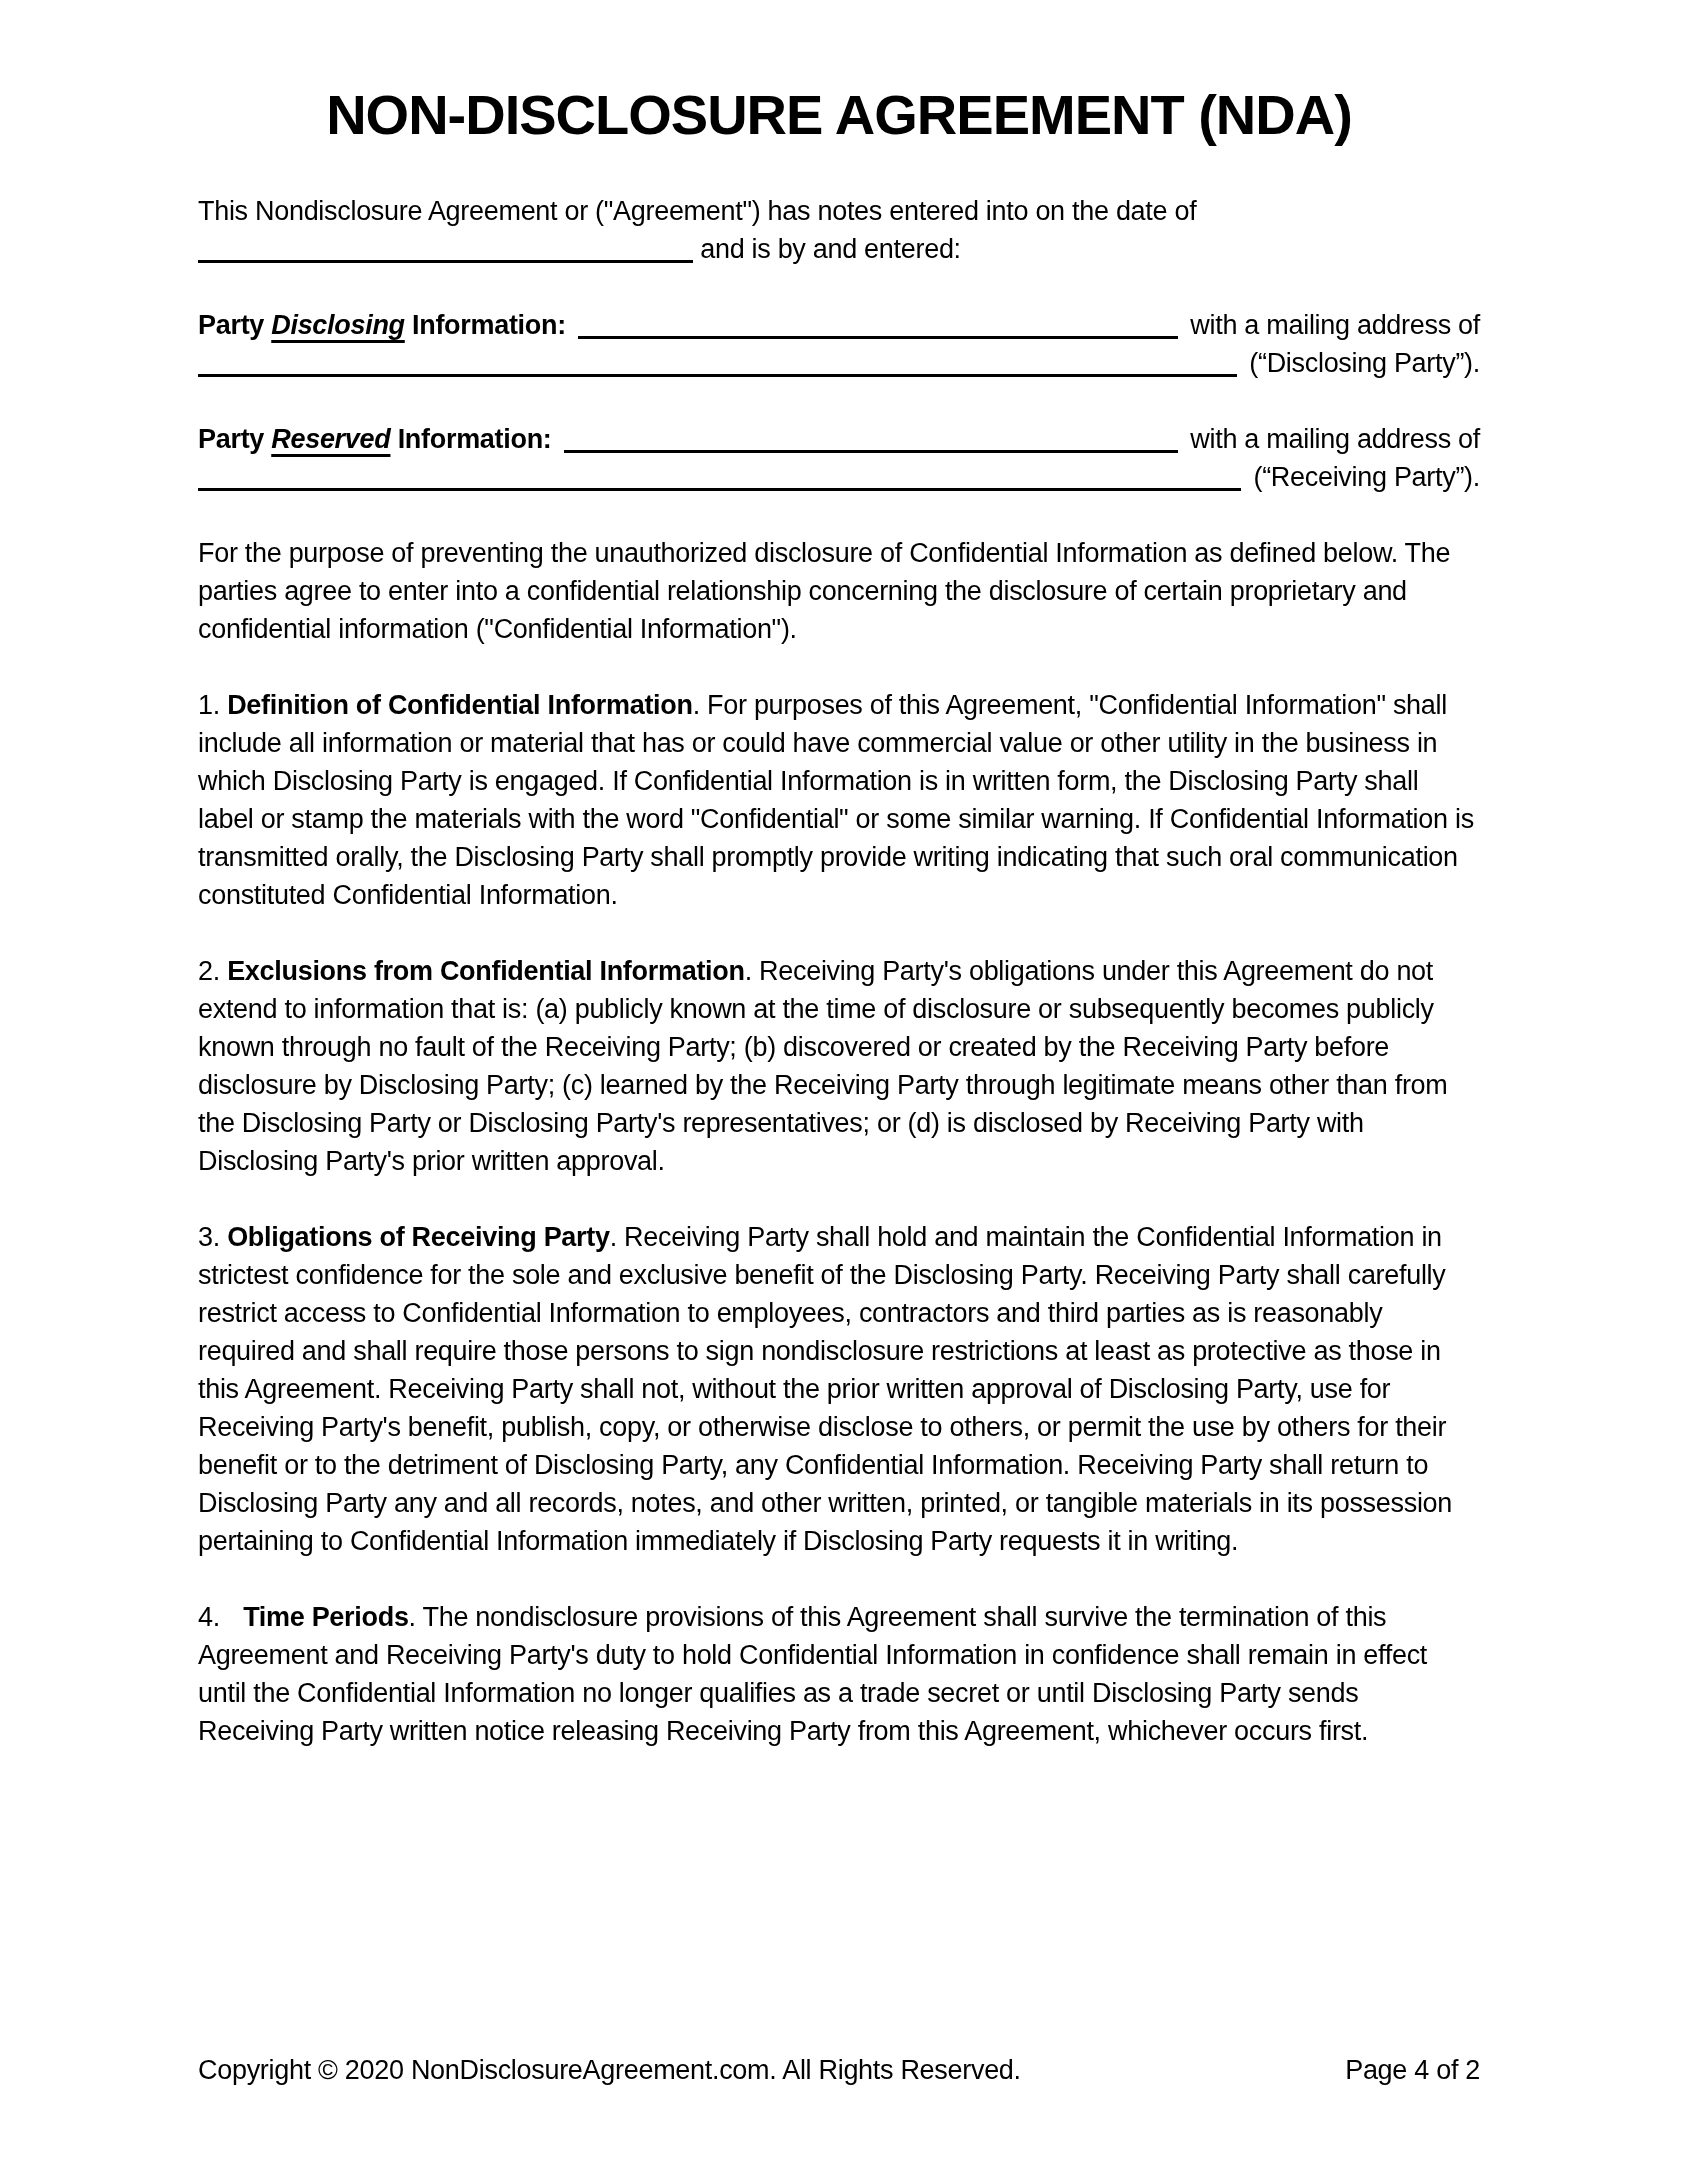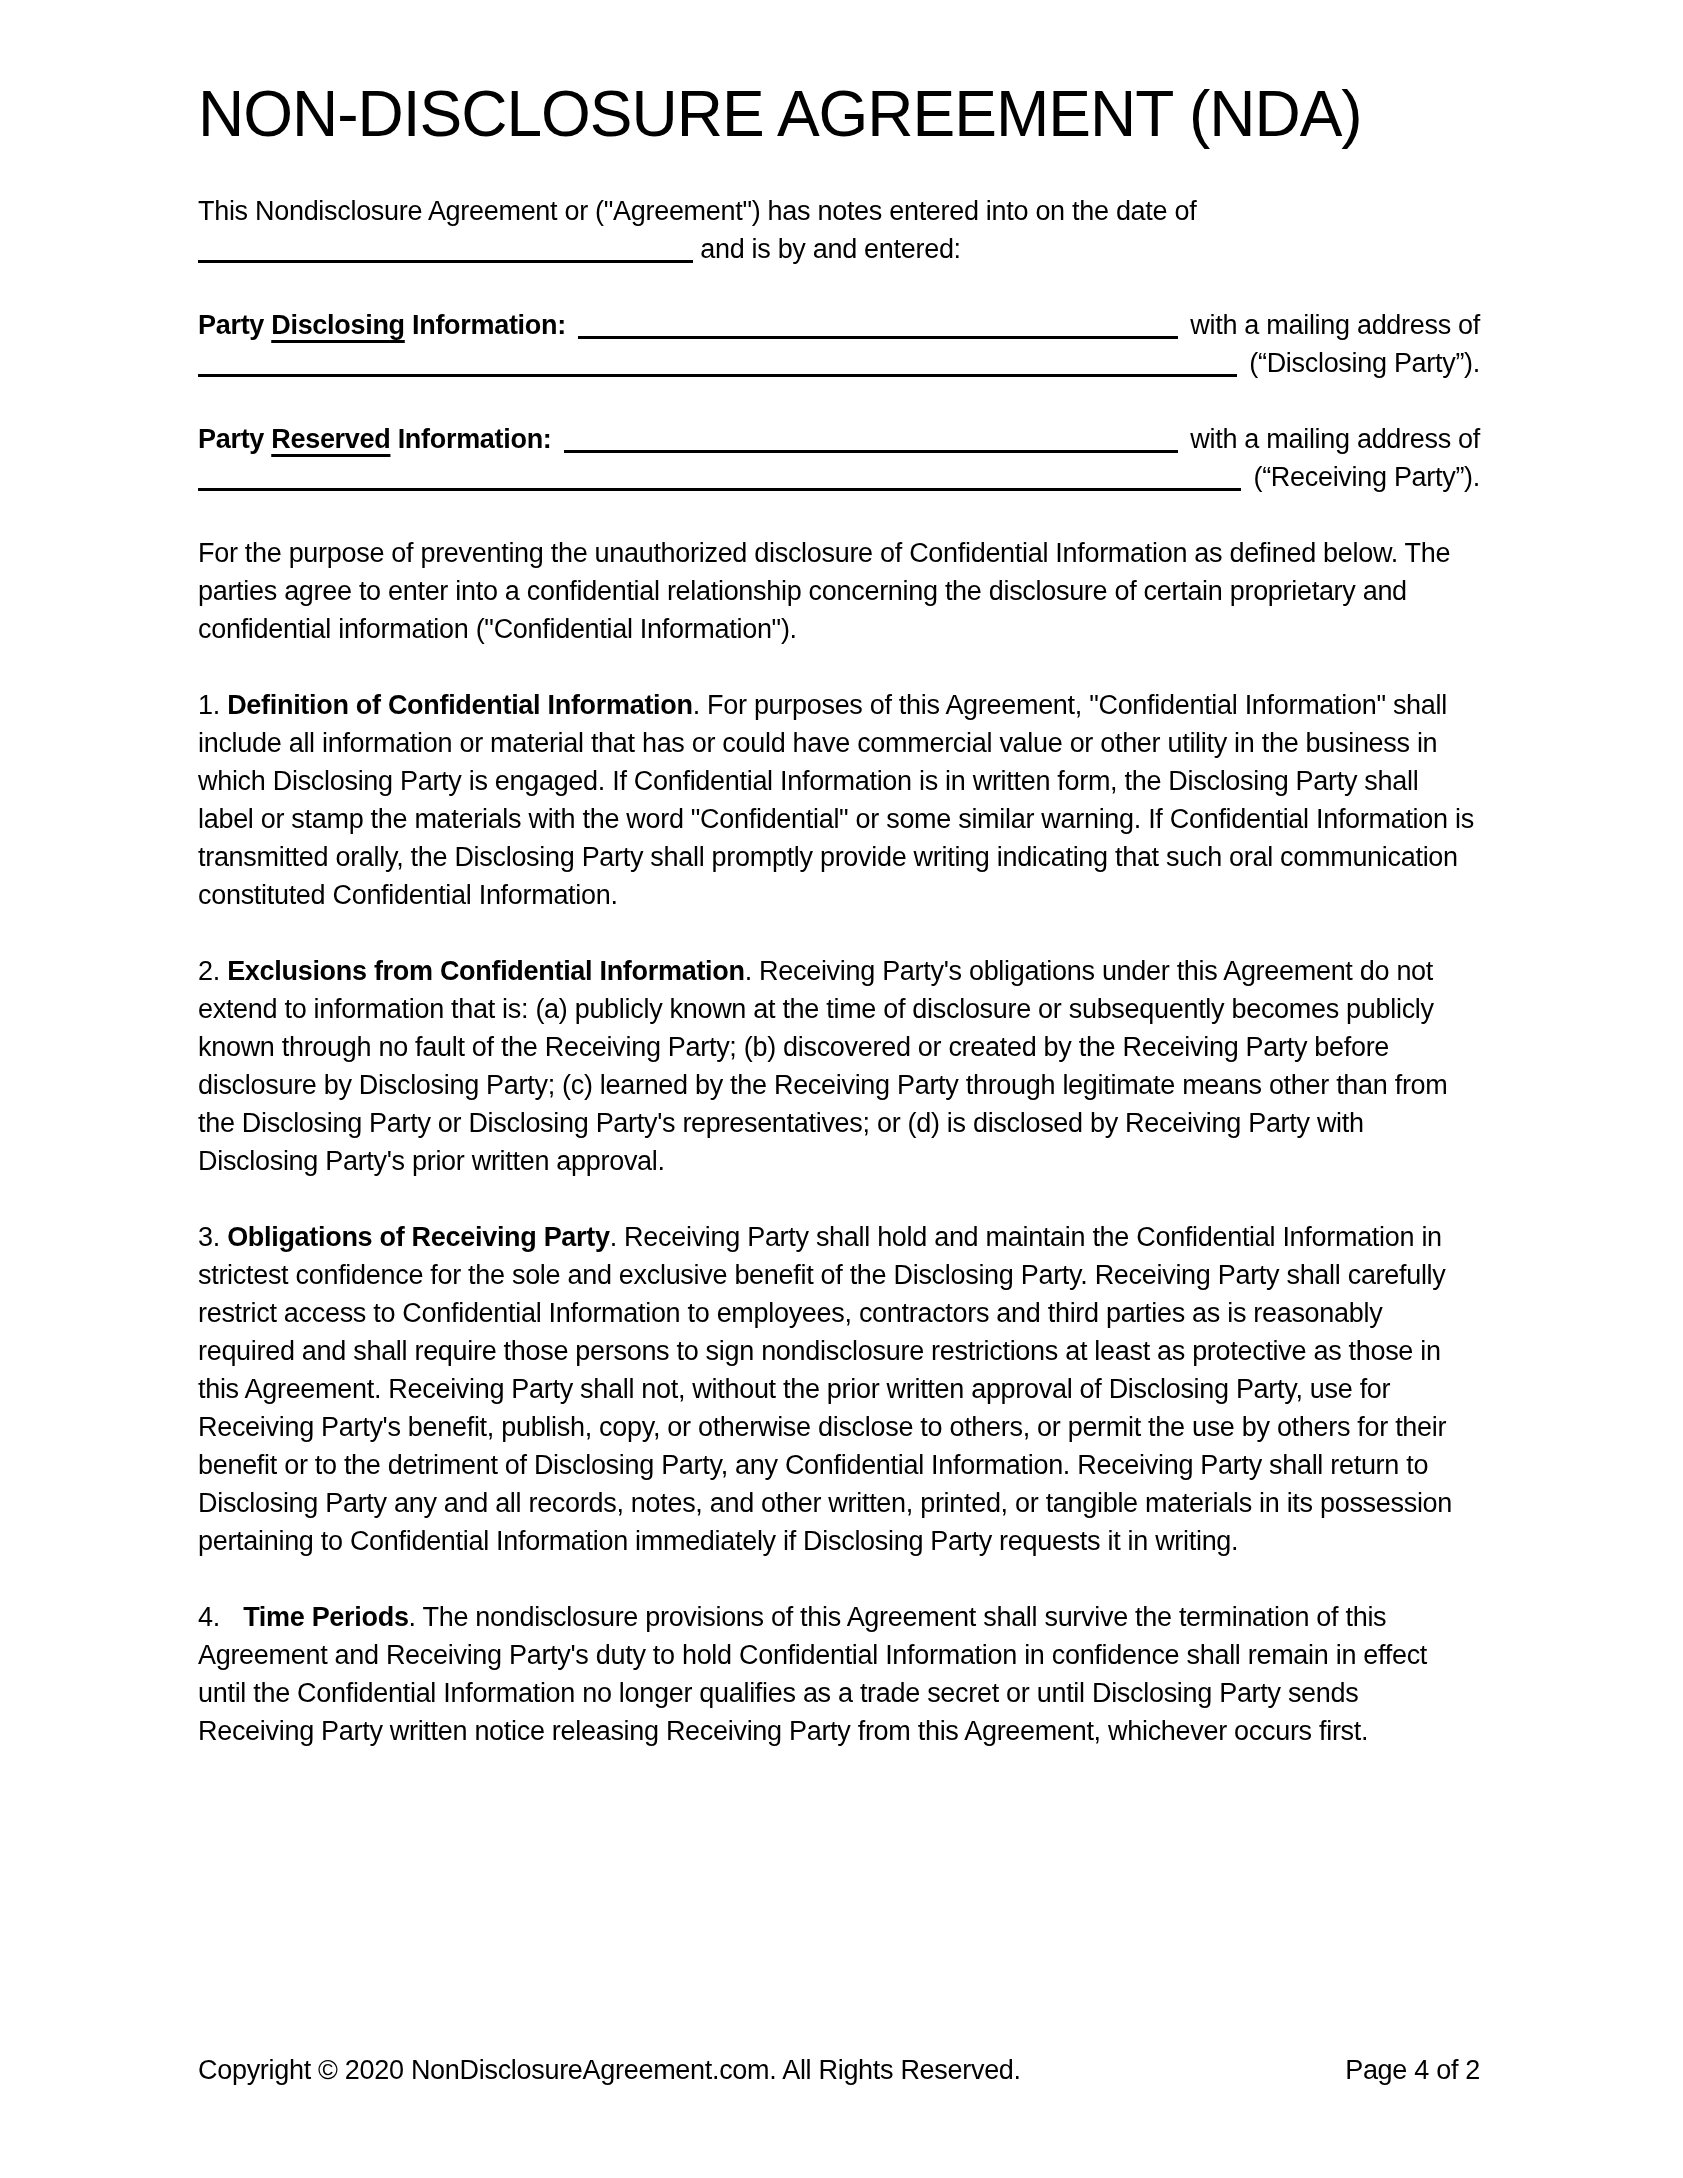--- a/index.html
+++ b/index.html
@@ -15,34 +15,35 @@
     padding: 83px 203px 0 198px;
     background: #ffffff;
     color: #000000;
     font-family: "Liberation Sans", "DejaVu Sans", sans-serif;
     font-size: 27px;
     line-height: 38px;
     letter-spacing: -0.3px;
   }
   .title {
     margin: 0 0 46px 0;
-    text-align: left;
-    font-size: 64px;
+    text-align: center;
+    font-size: 56px;
     line-height: 63px;
-    font-weight: normal;
+    font-weight: bold;
     letter-spacing: -1px;
   }
   .para {
     margin: 0 0 38px 0;
   }
   .b { font-weight: bold; }
   .u {
     text-decoration: underline;
     text-decoration-thickness: 3px;
     text-underline-offset: 6px;
+    font-style: italic;
   }
   
   .inline-blank {
     display: inline-block;
     width: 495px;
     height: 0;
     border-bottom: 3px solid #000;
     vertical-align: -5px;
   }
   

